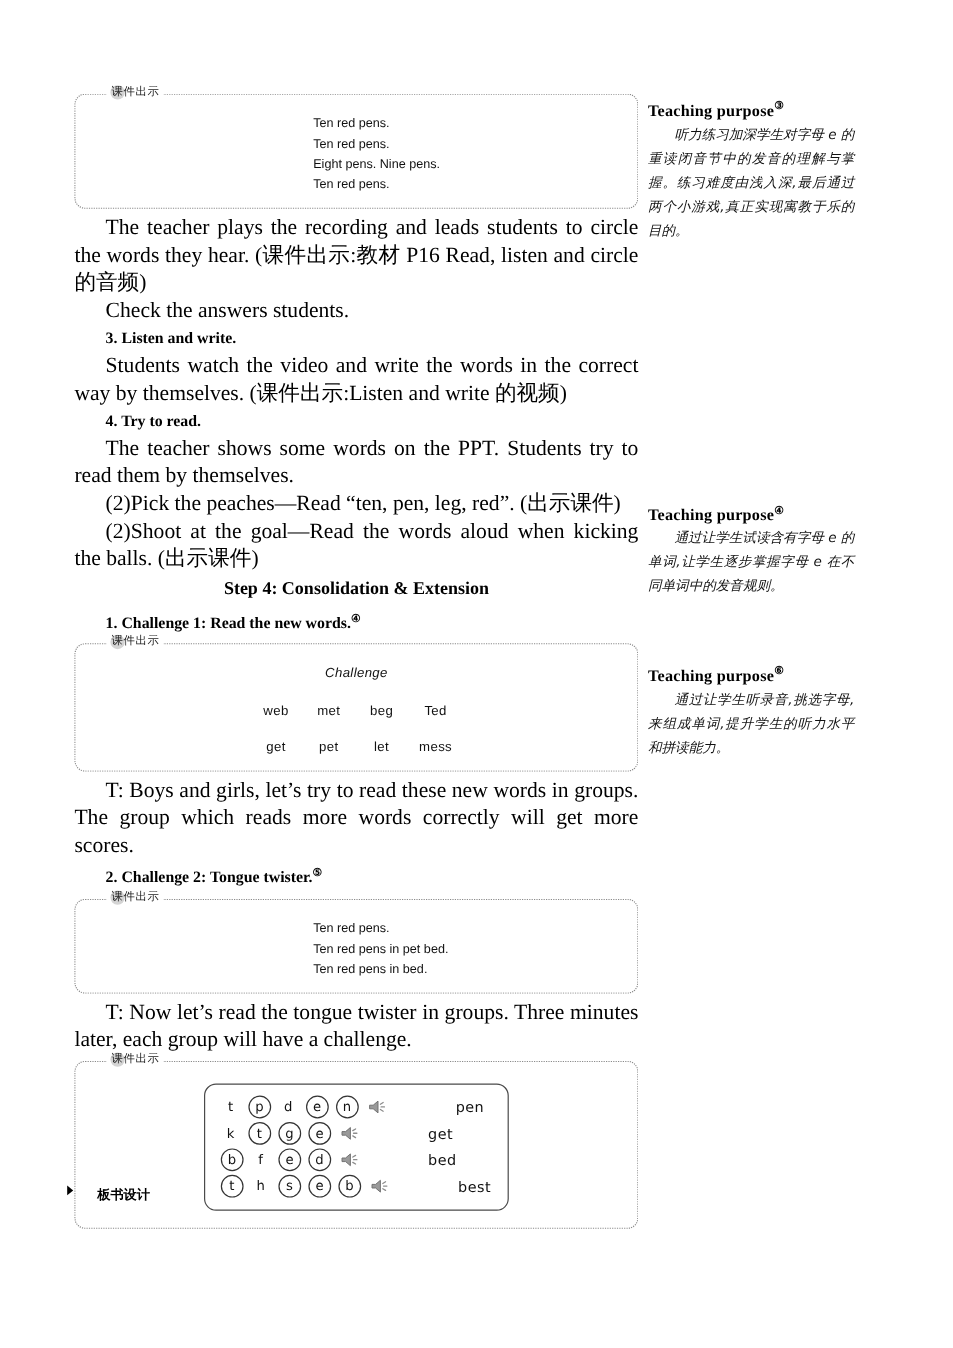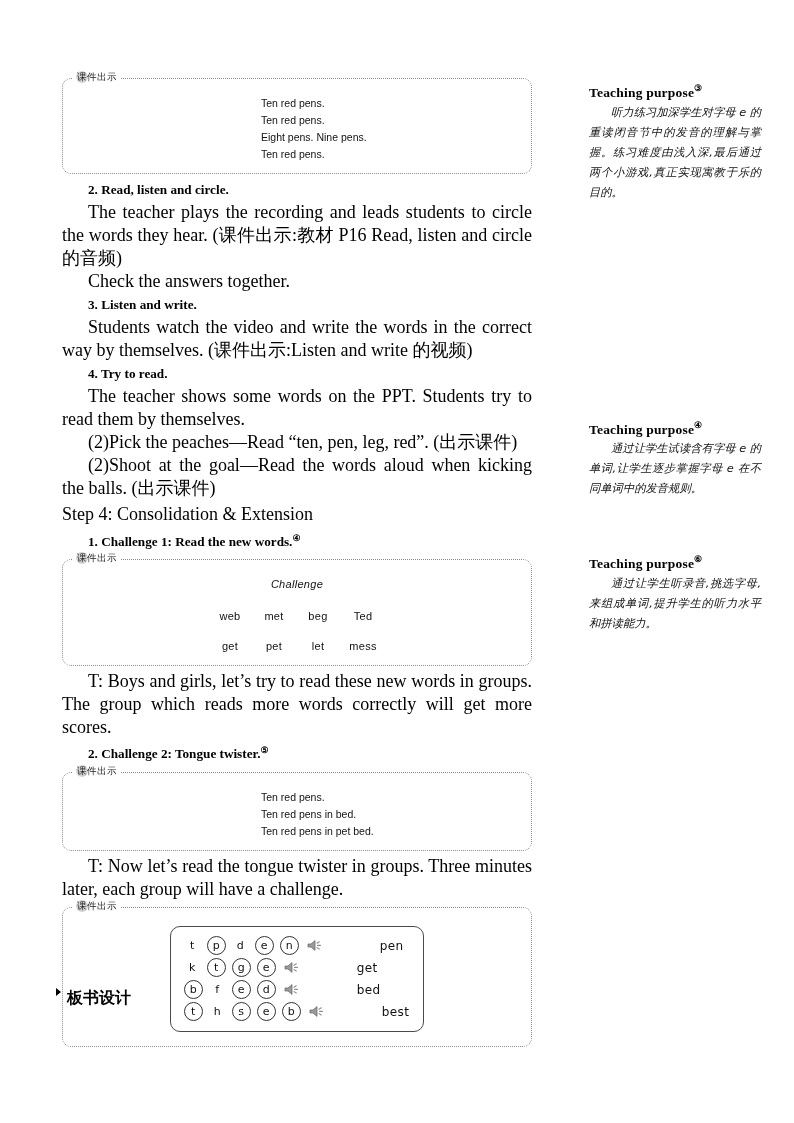--- a/index.html
+++ b/index.html
@@ -18,38 +18,38 @@
   .main-col {
     position: absolute;
     left: 62px;
     top: 72px;
     width: 470px;
   }
 
   
   .side-col {
     position: absolute;
-    left: 589px;
+    left: 540px;
     top: 78px;
     width: 172px;
   }
 
   
   .cw-box {
     position: relative;
     border: 1px dotted #8a8a8a;
     border-radius: 9px;
     margin: 6px 0 4px 0;
     padding: 16px 10px 10px 10px;
     box-sizing: border-box;
   }
   .cw-label {
     position: absolute;
     top: -9px;
-    left: 10px;
+    left: 26px;
     background: #ffffff;
     padding: 0 3px;
     font-family: "DejaVu Sans", sans-serif;
     font-size: 9.5px;
     color: #1a1a1a;
     letter-spacing: .5px;
     line-height: 13px;
     white-space: nowrap;
   }
   .cw-label .badge {
@@ -92,24 +92,25 @@
   }
   p.head {
     margin: 0;
     font-size: 13.2px;
     line-height: 23px;
     font-weight: bold;
     text-indent: 26px;
   }
   p.step {
     margin: 2px 0 0 0;
-    font-size: 18px;
+    font-size: 15px;
     line-height: 25px;
-    font-weight: normal;
+    font-weight: bold;
     text-indent: 0;
+    text-align: center;
   }
   sup.fn { font-size: 9px; vertical-align: super; }
 
   
   .puzzle-outer { display:flex; justify-content:center; padding: 2px 0 2px 0;}
   .puzzle {
     border: 1px solid #4a4a4a;
     border-radius: 10px;
     padding: 8px 14px 8px 10px;
     display: inline-block;
@@ -166,25 +167,25 @@
     font-style: italic;
   }
 
   
   .bottom-head {
     position: absolute;
     left: 56px;
     top: 988px;
     font-family: "DejaVu Sans", sans-serif;
     font-weight: bold;
-    font-size: 16px;
+    font-size: 11px;
     color: #000;
     display: flex;
     align-items: flex-start;
-    gap: 6px;
+    gap: 20px;
   }
   .tri {
     width: 0; height: 0;
     border-left: 5px solid #000;
     border-top: 4px solid transparent;
     border-bottom: 4px solid transparent;
     display:inline-block;
   }
 </style>
 </head>
@@ -197,23 +198,22 @@
     <div class="cw-box">
       <div class="cw-label"><span class="badge">课</span><span>件出示</span></div>
       <div class="cw-body cw-lines">
         <div>Ten red pens.</div>
         <div>Ten red pens.</div>
         <div>Eight pens. Nine pens.</div>
         <div>Ten red pens.</div>
       </div>
     </div>
 
-    <p class="head">2. Read, listen and circle.</p>
     <p class="body">The teacher plays the recording and leads students to circle the words they hear. (课件出示:教材 P16 Read, listen and circle 的音频)</p>
-    <p class="body">Check the answers together.</p>
+    <p class="body">Check the answers students.</p>
 
     <p class="head">3. Listen and write.</p>
     <p class="body">Students watch the video and write the words in the correct way by themselves. (课件出示:Listen and write 的视频)</p>
 
     <p class="head">4. Try to read.</p>
     <p class="body">The teacher shows some words on the PPT. Students try to read them by themselves.</p>
     <p class="body">(2)Pick the peaches—Read “ten, pen, leg, red”. (出示课件)</p>
     <p class="body">(2)Shoot at the goal—Read the words aloud when kicking the balls. (出示课件)</p>
 
     <p class="step">Step 4: Consolidation &amp; Extension</p>
@@ -234,22 +234,22 @@
     </div>
 
     <p class="body">T: Boys and girls, let’s try to read these new words in groups. The group which reads more words correctly will get more scores.</p>
 
     <p class="head"><span>2. Challenge 2: Tongue twister.</span><sup class="fn">⑤</sup></p>
 
     <div class="cw-box">
       <div class="cw-label"><span class="badge">课</span><span>件出示</span></div>
       <div class="cw-body cw-lines">
         <div>Ten red pens.</div>
+        <div>Ten red pens in pet bed.</div>
         <div>Ten red pens in bed.</div>
-        <div>Ten red pens in pet bed.</div>
       </div>
     </div>
 
     <p class="body">T: Now let’s read the tongue twister in groups. Three minutes later, each group will have a challenge.</p>
 
 
     <div class="cw-box" style="padding-bottom:12px;">
       <div class="cw-label"><span class="badge">课</span><span>件出示</span></div>
       <div class="puzzle-outer">
         <div class="puzzle" id="puzzle">

